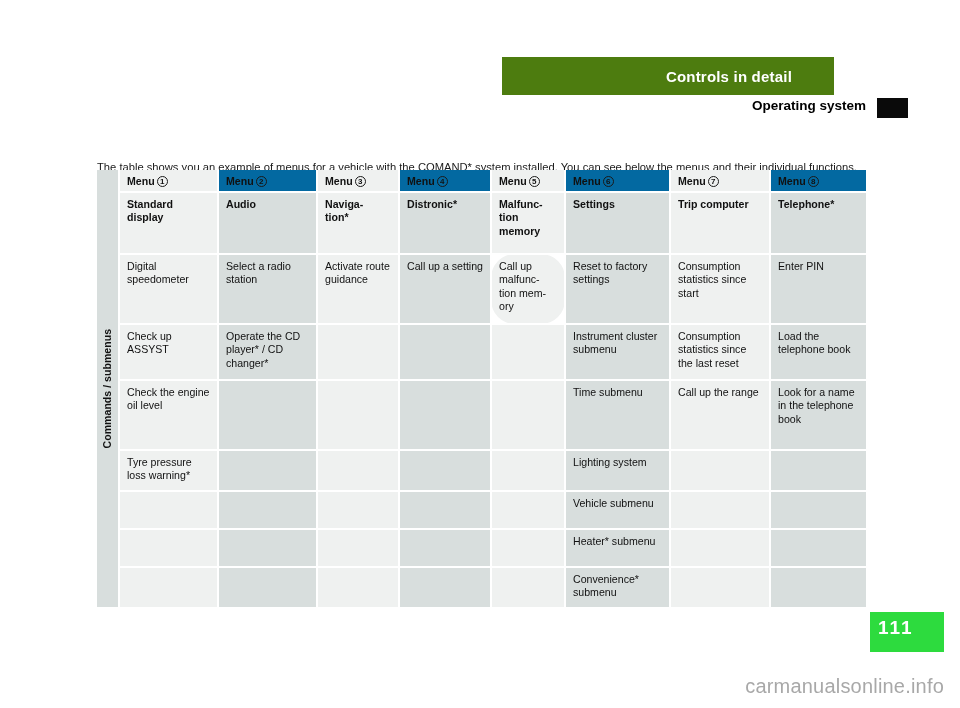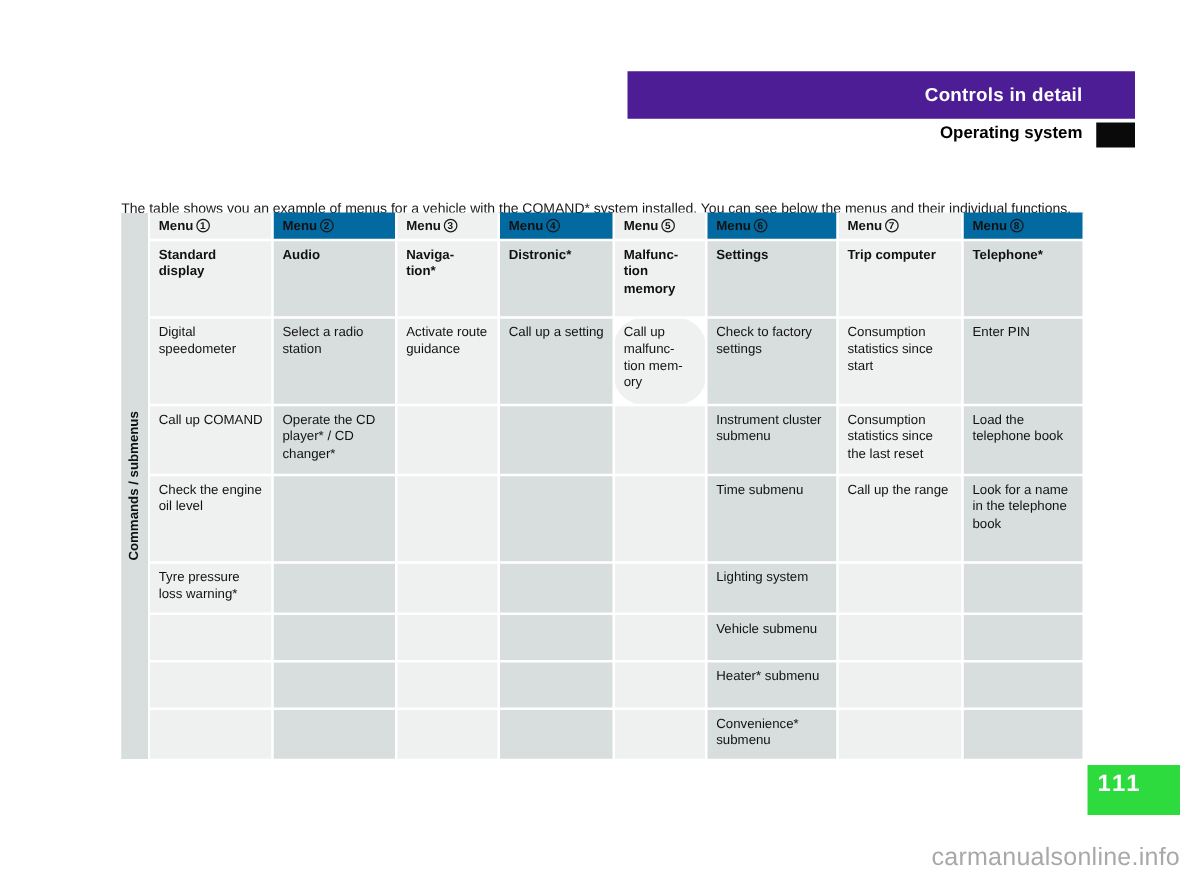--- a/index.html
+++ b/index.html
@@ -14,23 +14,23 @@
     font-family: "Liberation Sans", sans-serif;
     color: #111111;
     overflow: hidden;
   }
 
   
   .header-band {
     position: absolute;
     left: 502px;
     top: 57px;
-    width: 406px;
+    width: 332px;
     height: 38px;
-    background: #4c1d95;
+    background: #4d7c0f;
   }
   .header-band-title {
     position: absolute;
     right: 42px;
     top: 50%;
     transform: translateY(-50%);
     color: #ffffff;
     font-size: 15px;
     font-weight: bold;
     letter-spacing: 0.2px;
@@ -237,27 +237,27 @@
     </tr>
 
     <tr class="r1">
       <td class="cA">Digital speedometer</td>
       <td class="cB">Select a radio station</td>
       <td class="cA">Activate route guidance</td>
       <td class="cB">Call up a setting</td>
       <td class="cA" style="white-space: pre-line; border-radius: 24px;">Call up malfunc-
 tion mem-
 ory</td>
-      <td class="cB">Check to factory settings</td>
+      <td class="cB">Reset to factory settings</td>
       <td class="cA">Consumption statistics since start</td>
       <td class="cB">Enter PIN</td>
     </tr>
 
     <tr class="r2">
-      <td class="cA">Call up COMAND</td>
+      <td class="cA">Check up ASSYST</td>
       <td class="cB">Operate the CD player* / CD changer*</td>
       <td class="cA"></td>
       <td class="cB"></td>
       <td class="cA"></td>
       <td class="cB">Instrument cluster submenu</td>
       <td class="cA">Consumption statistics since the last reset</td>
       <td class="cB">Load the telephone book</td>
     </tr>
 
     <tr class="r3">

